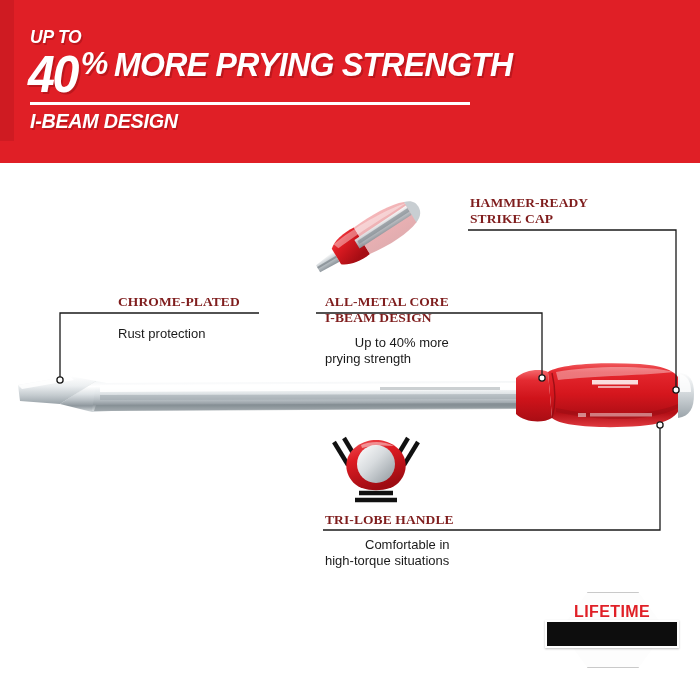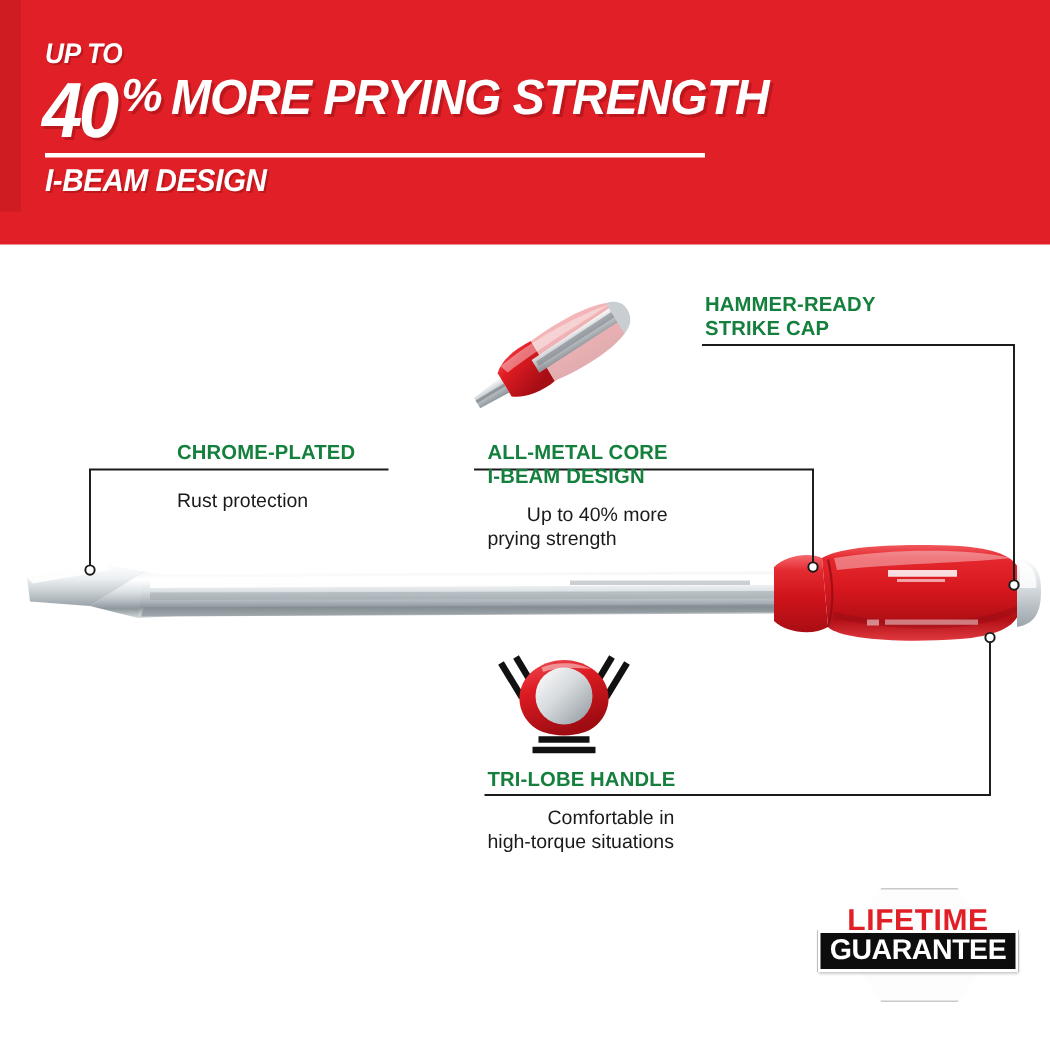--- a/index.html
+++ b/index.html
@@ -107,24 +107,25 @@
     transform-origin: left center;
   }
 
   
   .callout {
     position: absolute;
   }
   .callout-title {
     font-size: 13.5px;
     font-weight: bold;
-    color: #15803d;
+    color: #7f1d1d;
     line-height: 16px;
     letter-spacing: 0.1px;
     white-space: nowrap;
+    font-family: Liberation Serif, serif;
   }
   .callout-body {
     font-size: 13px;
     font-weight: normal;
     color: #1a1a1a;
     line-height: 16px;
     white-space: nowrap;
   }
 
   
@@ -144,21 +145,21 @@
     width: 104px; height: 74px;
     background: #fdfdfd;
     border: 1px solid #c9c9c9;
     clip-path: polygon(26% 0%, 74% 0%, 100% 50%, 74% 100%, 26% 100%, 0% 50%);
   }
   #badge-lifetime {
     position: absolute;
     left: 0; top: 11px;
     width: 148px;
     text-align: center;
-    font-size: 20px;
+    font-size: 16px;
     font-weight: bold;
     color: #e01f26;
     letter-spacing: 0.4px;
   }
   #badge-bar {
     position: absolute;
     left: 7px; top: 28px;
     width: 134px; height: 28px;
     background: #0d0d0d;
     border: 2px solid #ffffff;
@@ -401,16 +402,15 @@
   <div class="callout" style="left:325px; top:512px;">
     <div class="callout-title">TRI-LOBE HANDLE</div>
     <div class="callout-body" style="margin-top:9px;margin-left:40px;">Comfortable in</div>
     <div class="callout-body">high-torque situations</div>
   </div>
 
   <div id="badge">
     <div id="badge-hex"></div>
     <div id="badge-lifetime">LIFETIME</div>
     <div id="badge-bar"></div>
-    <div id="badge-guarantee">GUARANTEE</div>
   </div>
 
 </div>
 
 </body></html>

